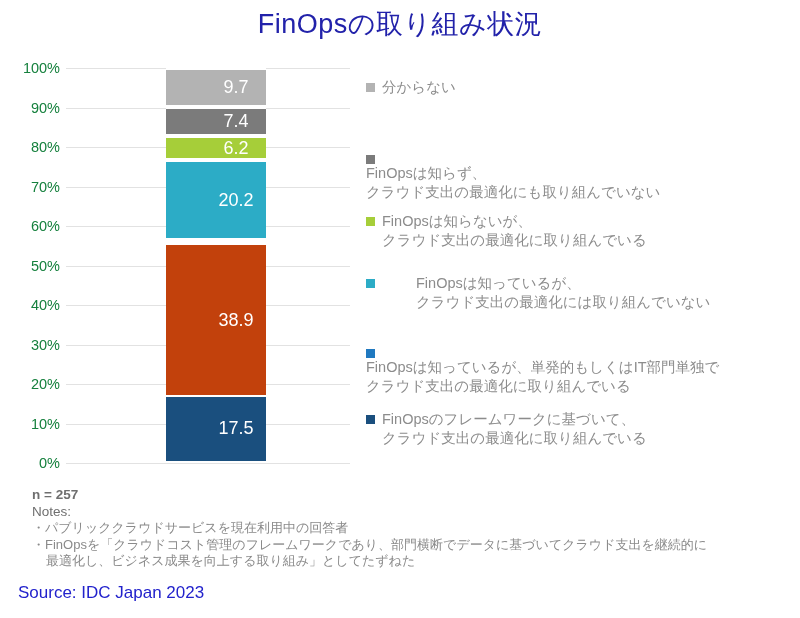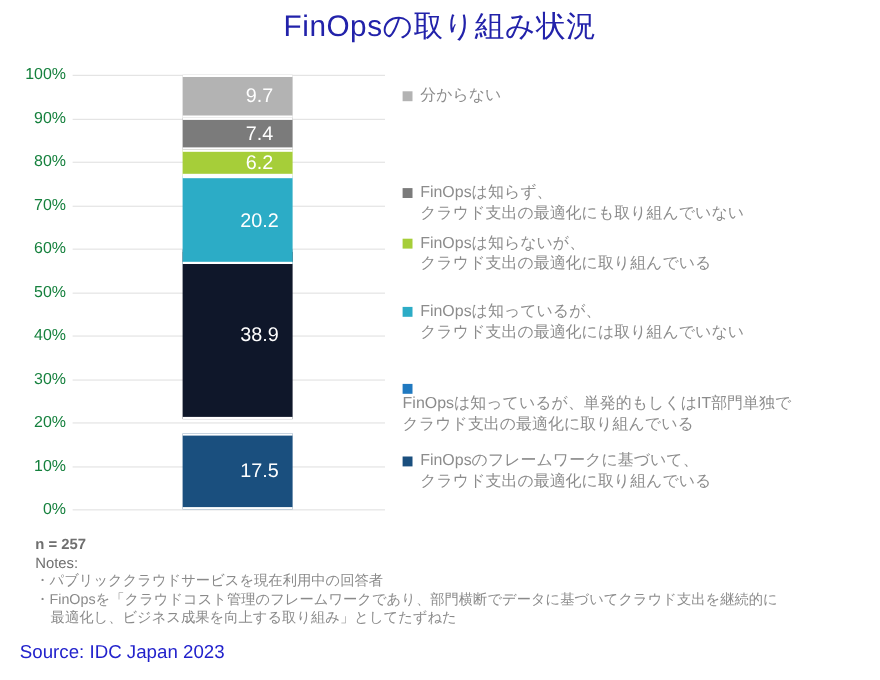--- a/index.html
+++ b/index.html
@@ -178,44 +178,44 @@
         <div class="gridline" style="top: 158px;"></div>
         <div class="gridline" style="top: 197.5px;"></div>
         <div class="gridline" style="top: 237px;"></div>
         <div class="gridline" style="top: 276.5px;"></div>
         <div class="gridline" style="top: 316px;"></div>
         <div class="gridline" style="top: 355.5px;"></div>
         <div class="gridline" style="top: 395px;"></div>
       </div>
     <div class="bar-stack" id="bar-stack">
         <div class="bar-seg" style="background: rgb(26, 79, 126); height: 69.125px; bottom: 0px; top: auto;">17.5</div>
-        <div class="bar-seg" style="background: #0f172a; height: 153.655px; bottom: 82px; top: auto;">38.9</div>
+        <div class="bar-seg" style="background: #c2410c; height: 153.655px; bottom: 66px; top: auto;">38.9</div>
         <div class="bar-seg" style="background: rgb(44, 172, 198); height: 79.79px; bottom: 222.78px; top: auto;">20.2</div>
         <div class="bar-seg" style="background: rgb(166, 206, 57); height: 24.49px; bottom: 302.57px; top: auto;">6.2</div>
         <div class="bar-seg" style="background: rgb(123, 123, 123); height: 29.23px; bottom: 327.06px; top: auto;">7.4</div>
         <div class="bar-seg" style="background: rgb(179, 179, 179); height: 38.315px; bottom: 356.29px; top: auto;">9.7</div>
       </div>
   </div>
 
   <div class="legend" id="legend">
       <div class="legend-item" style="top: 6px;">
         <div class="legend-swatch" style="background: rgb(179, 179, 179);"></div>
         <div class="legend-label">分からない</div>
       </div>
-      <div class="legend-item" style="top: 94px;">
+      <div class="legend-item" style="top: 78px; flex-direction: column;">
         <div class="legend-swatch" style="background: rgb(123, 123, 123);"></div>
         <div class="legend-label">FinOpsは知らず、
 クラウド支出の最適化にも取り組んでいない</div>
       </div>
       <div class="legend-item" style="top: 140px;">
         <div class="legend-swatch" style="background: rgb(166, 206, 57);"></div>
         <div class="legend-label">FinOpsは知らないが、
 クラウド支出の最適化に取り組んでいる</div>
       </div>
-      <div class="legend-item" style="top: 202px;">
+      <div class="legend-item" style="top: 202px; gap: 34px;">
         <div class="legend-swatch" style="background: rgb(44, 172, 198);"></div>
         <div class="legend-label">FinOpsは知っているが、
 クラウド支出の最適化には取り組んでいない</div>
       </div>
       <div class="legend-item" style="top: 272px; flex-direction: column;">
         <div class="legend-swatch" style="background: rgb(32, 121, 192);"></div>
         <div class="legend-label">FinOpsは知っているが、単発的もしくはIT部門単独で
 クラウド支出の最適化に取り組んでいる</div>
       </div>
       <div class="legend-item" style="top: 338px;">

